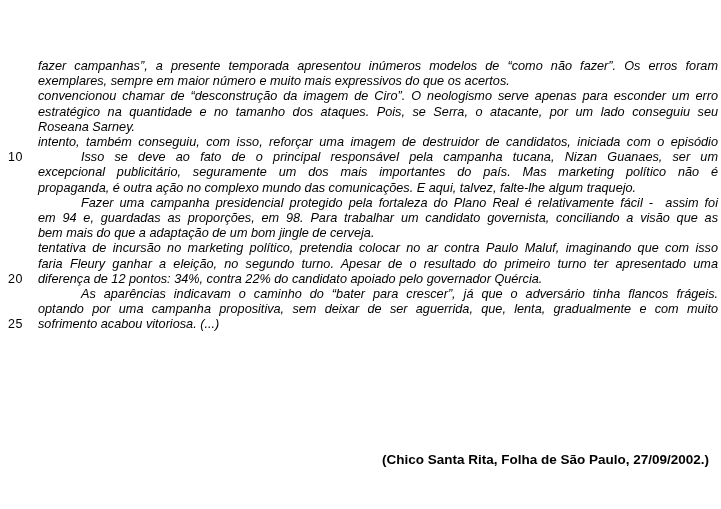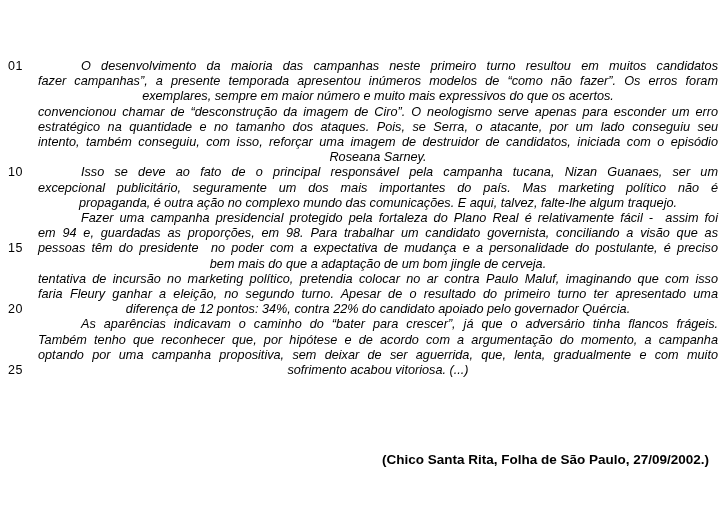--- a/index.html
+++ b/index.html
@@ -39,21 +39,21 @@
     line-height: 15.2px;
     letter-spacing: 0.5px;
   }
   .line {
     flex: 1 1 auto;
     margin-right: 3px;
     font-size: 12.7px;
     font-style: italic;
     line-height: 15.2px;
     white-space: normal;
-    text-align: center;
+    text-align: left;
   }
   .line.justify {
     text-align: justify;
     text-align-last: justify;
   }
   .line.indent {
     text-indent: 43px;
   }
   .citation {
     position: absolute;
@@ -66,70 +66,62 @@
     text-align: left;
     margin-left: 44px;
   }
 </style>
 </head>
 <body>
 
 <div class="page">
   <div class="text-block" id="lines">
       <div class="row">
-        <span class="num">01</span>
-        <span class="line justify indent">O desenvolvimento da maioria das campanhas neste primeiro turno resultou em muitos candidatos</span>
-      </div>
-      <div class="row">
         <span class="num"></span>
         <span class="line justify">fazer campanhas”, a presente temporada apresentou inúmeros modelos de “como não fazer”. Os erros foram</span>
       </div>
       <div class="row">
         <span class="num"></span>
         <span class="line">exemplares, sempre em maior número e muito mais expressivos do que os acertos.</span>
       </div>
       <div class="row">
         <span class="num"></span>
         <span class="line justify">convencionou chamar de “desconstrução da imagem de Ciro”. O neologismo serve apenas para esconder um erro</span>
       </div>
       <div class="row">
         <span class="num"></span>
         <span class="line justify">estratégico na quantidade e no tamanho dos ataques. Pois, se Serra, o atacante, por um lado conseguiu seu</span>
       </div>
       <div class="row">
         <span class="num"></span>
-        <span class="line justify">intento, também conseguiu, com isso, reforçar uma imagem de destruidor de candidatos, iniciada com o episódio</span>
+        <span class="line">Roseana Sarney.</span>
       </div>
       <div class="row">
         <span class="num"></span>
-        <span class="line">Roseana Sarney.</span>
+        <span class="line justify">intento, também conseguiu, com isso, reforçar uma imagem de destruidor de candidatos, iniciada com o episódio</span>
       </div>
       <div class="row">
         <span class="num">10</span>
         <span class="line justify indent">Isso se deve ao fato de o principal responsável pela campanha tucana, Nizan Guanaes, ser um</span>
       </div>
       <div class="row">
         <span class="num"></span>
         <span class="line justify">excepcional publicitário, seguramente um dos mais importantes do país. Mas marketing político não é</span>
       </div>
       <div class="row">
         <span class="num"></span>
         <span class="line">propaganda, é outra ação no complexo mundo das comunicações. E aqui, talvez, falte-lhe algum traquejo.</span>
       </div>
       <div class="row">
         <span class="num"></span>
         <span class="line justify indent">Fazer uma campanha presidencial protegido pela fortaleza do Plano Real é relativamente fácil -&nbsp; assim foi</span>
       </div>
       <div class="row">
         <span class="num"></span>
         <span class="line justify">em 94 e, guardadas as proporções, em 98. Para trabalhar um candidato governista, conciliando a visão que as</span>
-      </div>
-      <div class="row">
-        <span class="num">15</span>
-        <span class="line justify">pessoas têm do presidente&nbsp; no poder com a expectativa de mudança e a personalidade do postulante, é preciso</span>
       </div>
       <div class="row">
         <span class="num"></span>
         <span class="line">bem mais do que a adaptação de um bom jingle de cerveja.</span>
       </div>
       <div class="row">
         <span class="num"></span>
         <span class="line justify">tentativa de incursão no marketing político, pretendia colocar no ar contra Paulo Maluf, imaginando que com isso</span>
       </div>
       <div class="row">
@@ -139,24 +131,20 @@
       <div class="row">
         <span class="num">20</span>
         <span class="line">diferença de 12 pontos: 34%, contra 22% do candidato apoiado pelo governador Quércia.</span>
       </div>
       <div class="row">
         <span class="num"></span>
         <span class="line justify indent">As aparências indicavam o caminho do “bater para crescer”, já que o adversário tinha flancos frágeis.</span>
       </div>
       <div class="row">
         <span class="num"></span>
-        <span class="line justify">Também tenho que reconhecer que, por hipótese e de acordo com a argumentação do momento, a campanha</span>
-      </div>
-      <div class="row">
-        <span class="num"></span>
         <span class="line justify">optando por uma campanha propositiva, sem deixar de ser aguerrida, que, lenta, gradualmente e com muito</span>
       </div>
       <div class="row">
         <span class="num">25</span>
         <span class="line">sofrimento acabou vitoriosa. (...)</span>
       </div>
     </div>
   <div class="citation">(Chico Santa Rita, Folha de São Paulo, 27/09/2002.)</div>
 </div>
 

